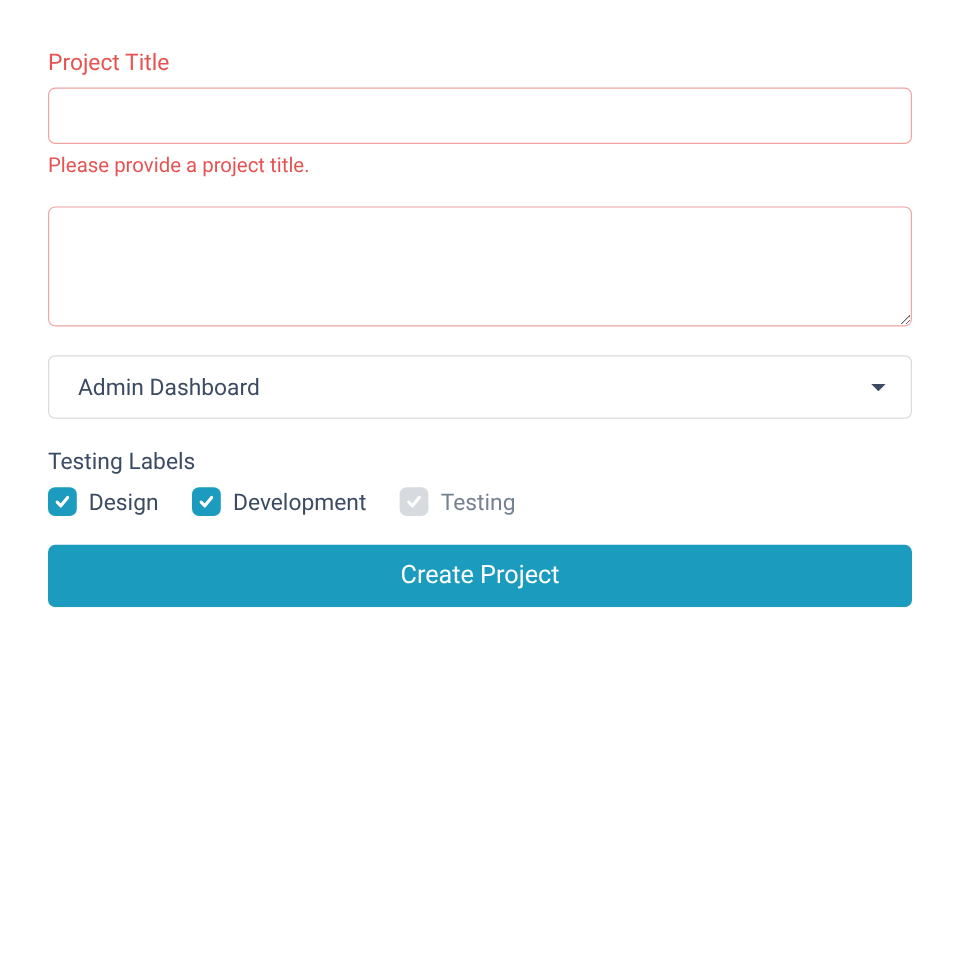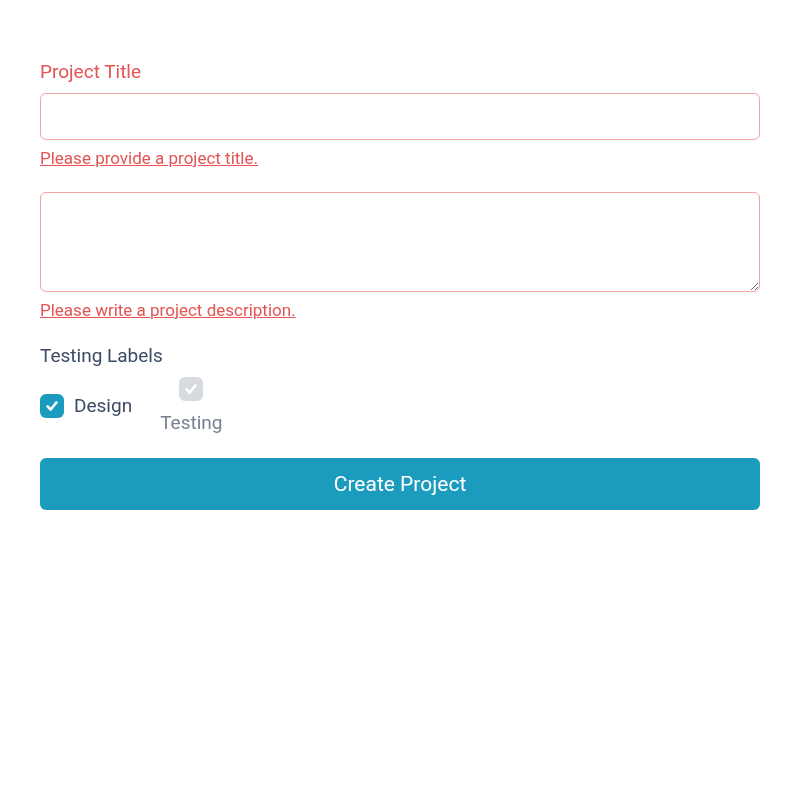--- a/index.html
+++ b/index.html
@@ -13,21 +13,21 @@
   }
   * { box-sizing:border-box; }
   body {
     margin:0;
     font-family:-apple-system,BlinkMacSystemFont,"Segoe UI",Roboto,"Helvetica Neue",Arial,sans-serif;
     background:#fff;
     color:var(--text-dark);
   }
   .wrap {
     width:800px;
-    padding:60px 40px 0 40px;
+    padding:40px 40px 0 40px;
   }
   .form-group { margin-bottom:24px; }
   .form-group.err label.lbl { color:var(--error); }
   label.lbl {
     display:block;
     font-size:19px;
     font-weight:400;
     margin-bottom:10px;
     color:var(--text-dark);
   }
@@ -47,21 +47,20 @@
   }
   textarea.control {
     height:100px;
     resize:vertical;
     display:block;
   }
   .feedback {
     margin-top:8px;
     font-size:17px;
     color:var(--error);
-    text-decoration:underline;
   }
   
   .select-wrap { position:relative; }
   .select-wrap select.control {
     appearance:none;
     -webkit-appearance:none;
     -moz-appearance:none;
     padding:14px 40px 14px 24px;
     font-size:19px;
   }
@@ -83,21 +82,21 @@
     align-items:center;
     margin-top:6px;
   }
   .chk {
     display:flex;
     align-items:center;
     gap:10px;
     cursor:pointer;
     font-size:19px;
   }
-  .chk.disabled { color:var(--text-muted); cursor:default;flex-direction:column; }
+  .chk.disabled { color:var(--text-muted); cursor:default; }
   .box {
     width:24px;height:24px;
     border-radius:6px;
     display:flex;align-items:center;justify-content:center;
   }
   .box.on { background:var(--primary); }
   .box.off-disabled { background:var(--disabled-check); }
   .box svg { width:14px;height:14px;stroke:#fff;stroke-width:3;fill:none;stroke-linecap:round;stroke-linejoin:round;}
   
   .btn {
@@ -122,41 +121,54 @@
   
   <div class="form-group err">
     <label class="lbl">Project Title</label>
     <input type="text" class="control" value="" style="">
     <div class="feedback">Please provide a project title.</div>
   </div>
 
   
   <div class="form-group err">
     <textarea class="control" style=""></textarea>
-    <div class="feedback">Please write a project description.</div>
   </div>
 
   
   <div class="form-group">
+    <div class="select-wrap">
+      <select class="control">
+        <option>Admin Dashboard</option>
+      </select>
+      <span class="select-caret"></span>
+    </div>
   </div>
 
   
   <div class="form-group">
     <label class="lbl">Testing Labels</label>
     <div class="checks">
 
       <label class="chk">
         <span class="box on">
           <svg viewBox="0 0 16 16">
               <polyline points="3 8.5 6.5 12 13 4"></polyline>
             </svg>
         </span>
         <span>Design</span>
       </label>
 
+      <label class="chk">
+        <span class="box on">
+          <svg viewBox="0 0 16 16">
+              <polyline points="3 8.5 6.5 12 13 4"></polyline>
+            </svg>
+        </span>
+        <span>Development</span>
+      </label>
 
       <label class="chk disabled">
         <span class="box off-disabled">
           <svg viewBox="0 0 16 16">
               <polyline points="3 8.5 6.5 12 13 4"></polyline>
             </svg>
         </span>
         <span>Testing</span>
       </label>
 

